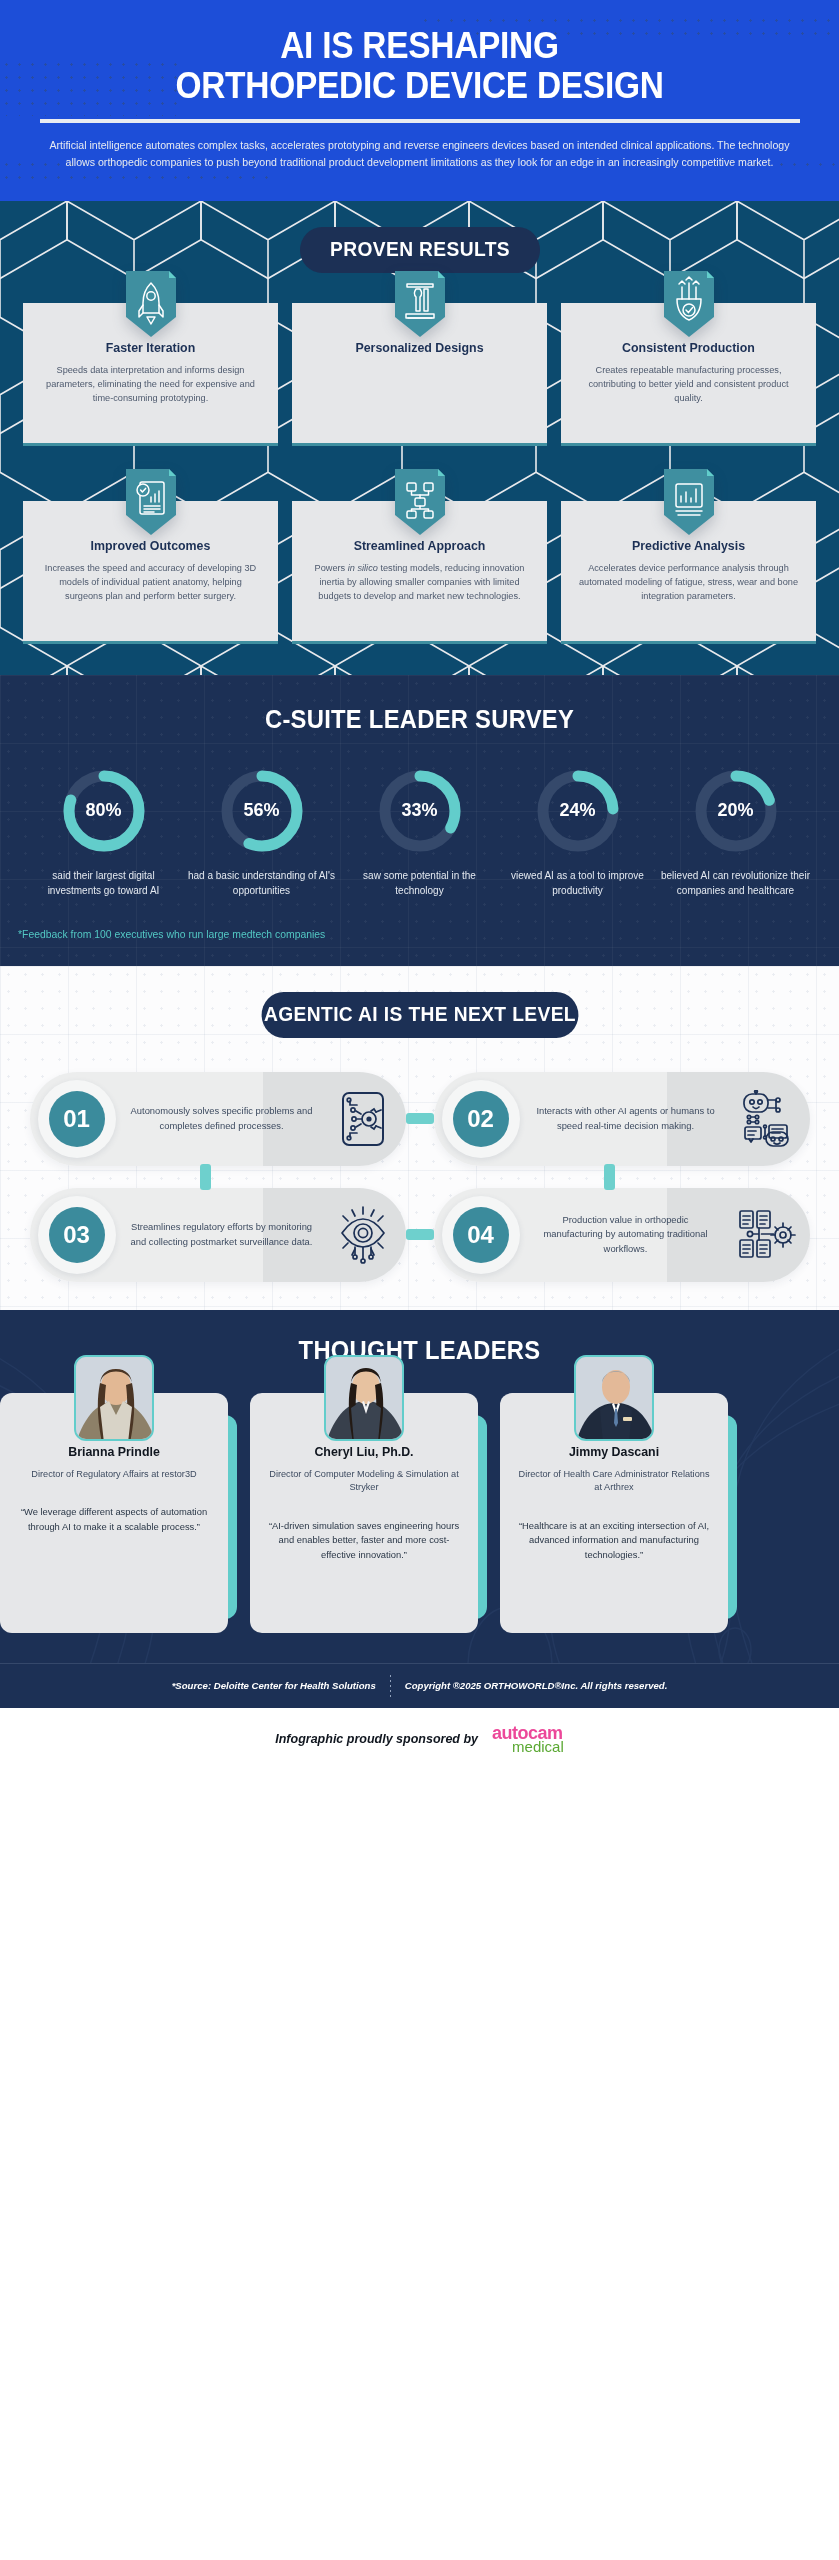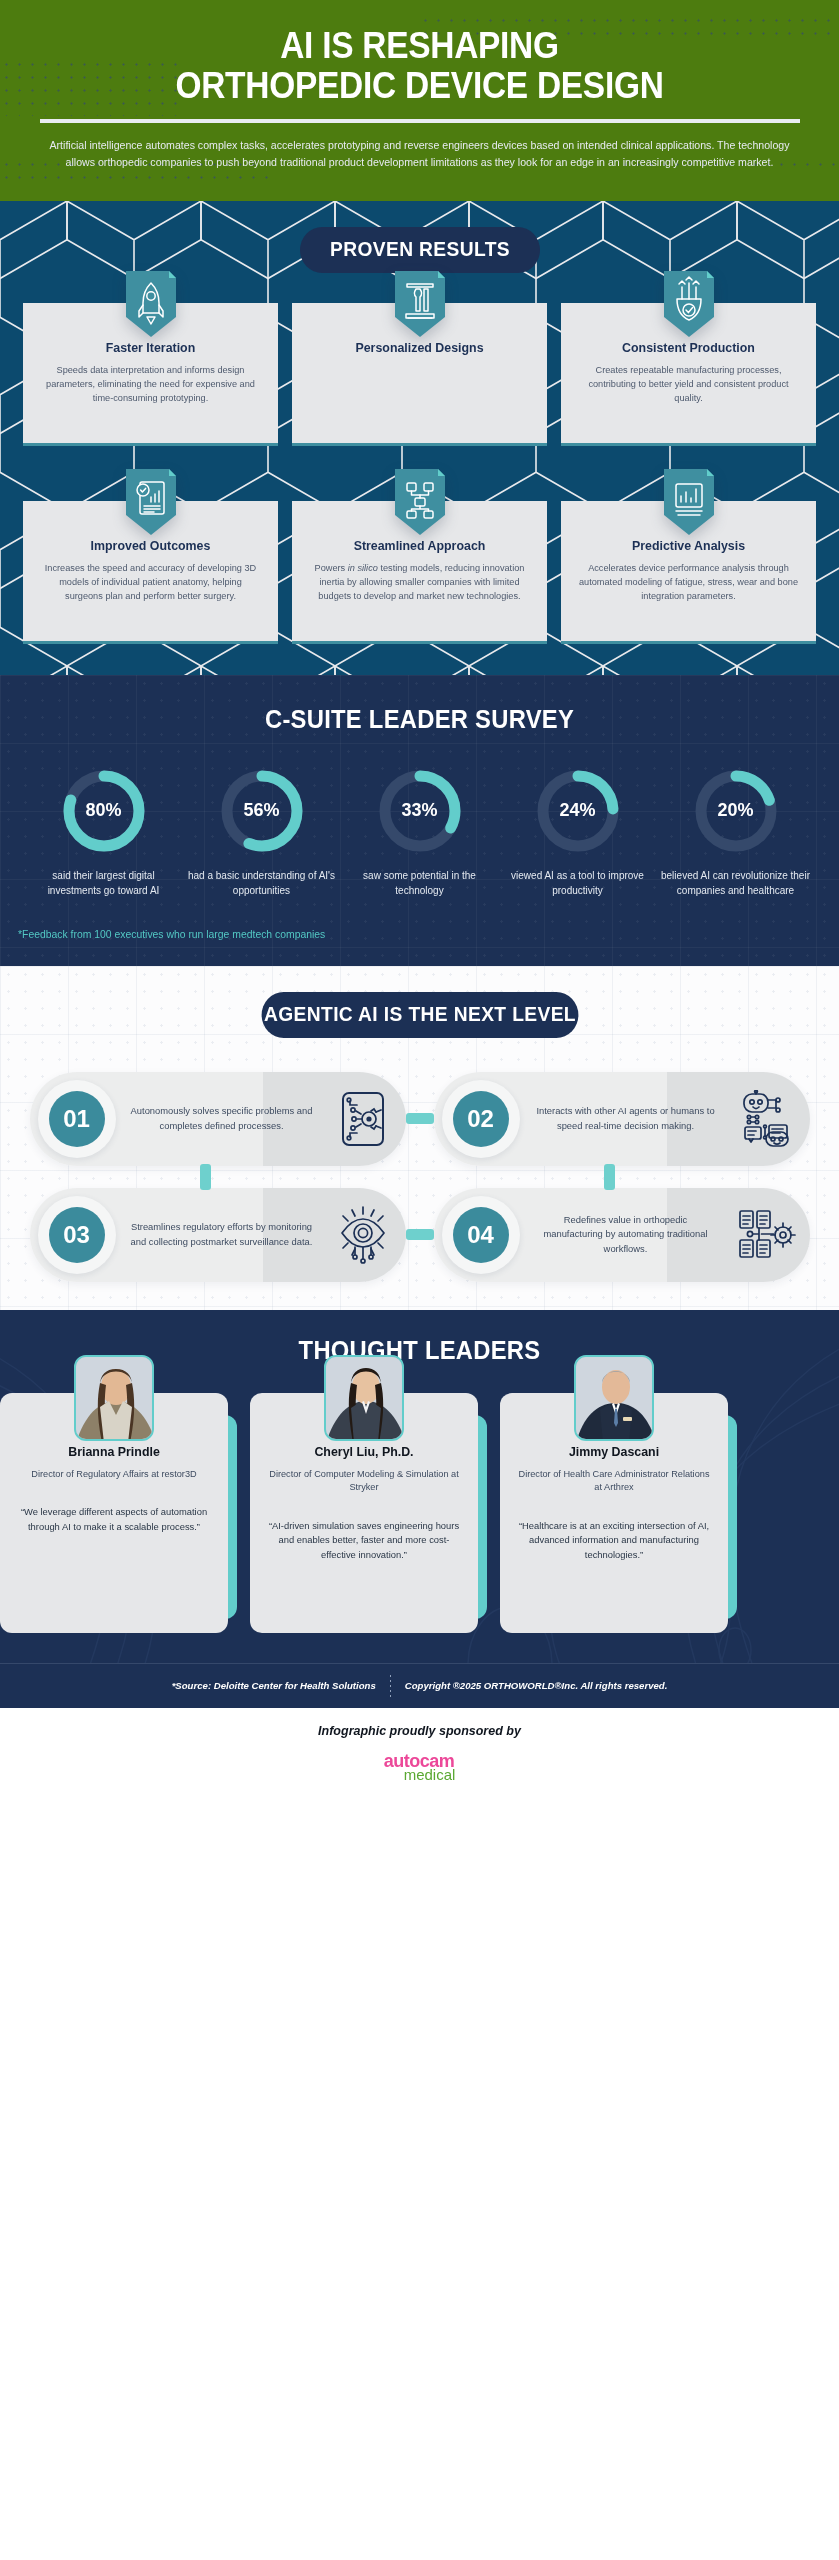--- a/index.html
+++ b/index.html
@@ -7,21 +7,21 @@
   body {
     font-family: "Liberation Sans", sans-serif;
     background: #ffffff;
     color: #1b2a4a;
     -webkit-font-smoothing: antialiased;
   }
   .page { width: 839px; position: relative; overflow: hidden; }
 
   
   .hero {
-    background: #4d7c0f;
+    background: #1d4ed8;
     padding: 26px 34px 30px;
     position: relative;
     overflow: hidden;
   }
   .hero .dots {
     position: absolute; opacity: .5;
   }
   .dots-a { top: 14px; right: 0; width: 420px; height: 26px;
     background-image: radial-gradient(#33496f 1.1px, transparent 1.2px);
     background-size: 13px 13px; }
@@ -300,21 +300,21 @@
   .src-bar span {
     color: #ffffff; font-size: 9.6px; font-weight: 700;
     font-style: italic;
   }
   .src-bar .sep {
     width: 1px; height: 22px;
     background: repeating-linear-gradient(to bottom,#8fa0bb 0 2px,transparent 2px 5px);
   }
   .sponsor {
     background: #fff; padding: 16px 0 20px;
-    display: flex; align-items: center; justify-content: center; gap: 14px; flex-direction: column;
+    display: flex; align-items: center; justify-content: center; gap: 14px;
   }
   .sponsor .label {
     font-size: 12.5px; font-weight: 700; font-style: italic; color: #10161f;
   }
   .sponsor .logo { line-height: 1; text-align: left; }
   .sponsor .logo .a {
     font-size: 18px; font-weight: 700; color: #ec4899; letter-spacing: -.5px;
     display: block;
   }
   .sponsor .logo .b {
@@ -616,21 +616,21 @@
             </g>
           </svg>
         </div>
         <div class="connector-h" style="right:-28px; top:41px"></div>
       </div>
 
       <div class="step">
         <div class="numwrap">
           <div class="num">04</div>
         </div>
-        <div class="txt">Redefines value in orthopedic manufacturing by automating traditional workflows.</div>
+        <div class="txt">Production value in orthopedic manufacturing by automating traditional workflows.</div>
         <div class="ico">
           <svg width="60" height="54" viewBox="0 0 60 54">
             <g fill="none" stroke="#1c3055" stroke-width="1.7" stroke-linecap="round" stroke-linejoin="round">
               <rect x="3" y="3" width="13" height="17" rx="1.5"></rect>
               <path d="M6 8 h7 M6 12 h7 M6 16 h5"></path>
               <rect x="20" y="3" width="13" height="17" rx="1.5"></rect>
               <path d="M23 8 h7 M23 12 h7 M23 16 h5"></path>
               <rect x="3" y="32" width="13" height="17" rx="1.5"></rect>
               <path d="M6 37 h7 M6 41 h7 M6 45 h5"></path>
               <rect x="20" y="32" width="13" height="17" rx="1.5"></rect>

